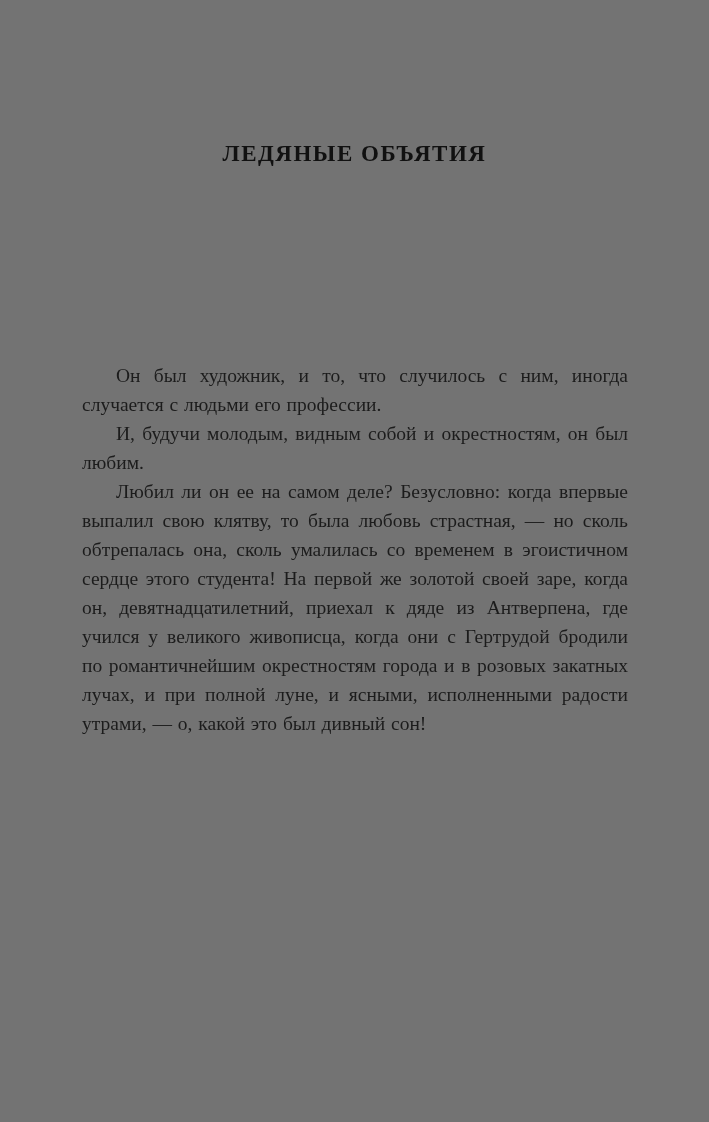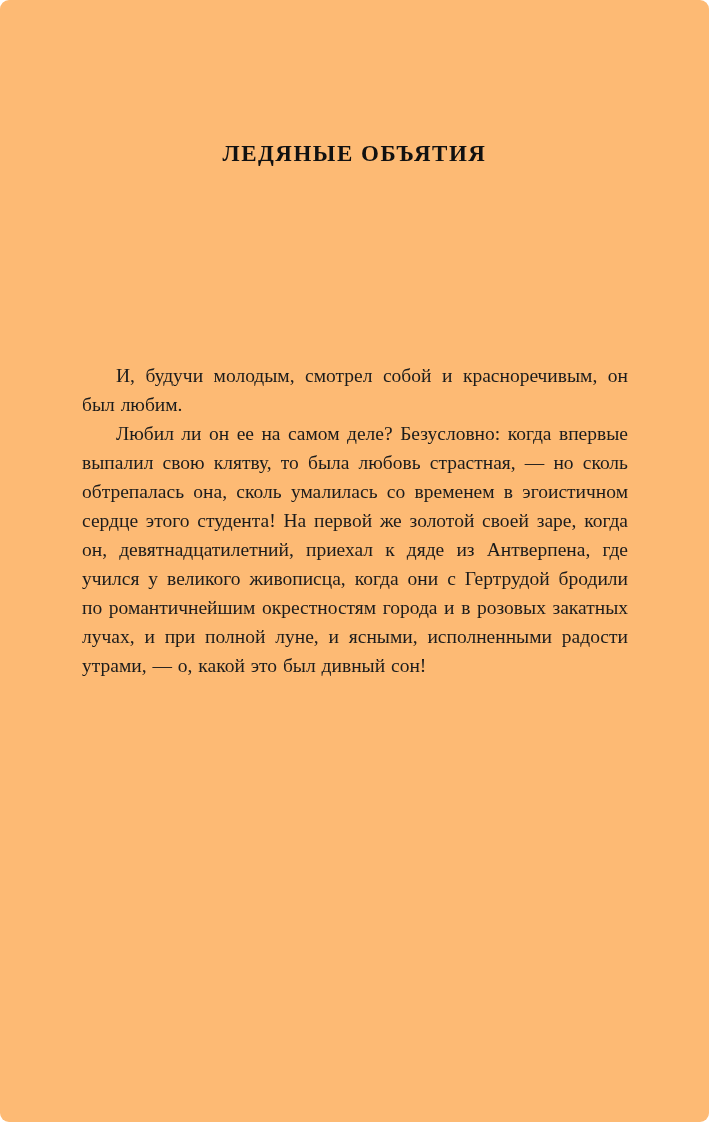--- a/index.html
+++ b/index.html
@@ -4,25 +4,24 @@
 <style>
   html, body {
     margin: 0;
     padding: 0;
     background: #ffffff;
   }
   .page {
     position: relative;
     width: 709px;
     height: 1122px;
-    background: #fdba74;
+    background: #737373;
     color: #1a1a1a;
     font-family: "Liberation Serif", "DejaVu Serif", serif;
     overflow: hidden;
-    border-radius: 9px;
   }
   .chapter-title {
     position: absolute;
     top: 141px;
     left: 0;
     width: 100%;
     margin: 0;
     text-align: center;
     font-size: 23px;
     font-weight: bold;
@@ -46,16 +45,17 @@
     word-spacing: 1px;
   }
 </style>
 </head>
 <body>
 
 <div class="page">
   <h1 class="chapter-title">ЛЕДЯНЫЕ ОБЪЯТИЯ</h1>
 
   <div class="text-block">
-    <p>И, будучи молодым, смотрел собой и красноречивым, он был любим.</p>
+    <p>Он был художник, и то, что случилось с ним, иногда случается с людьми его профессии.</p>
+    <p>И, будучи молодым, видным собой и окрестностям, он был любим.</p>
     <p>Любил ли он ее на самом деле? Безусловно: когда впервые выпалил свою клятву, то была любовь страстная, — но сколь обтрепалась она, сколь умалилась со временем в эгоистичном сердце этого студента! На первой же золотой своей заре, когда он, девятнадцатилетний, приехал к дяде из Антверпена, где учился у великого живописца, когда они с Гертрудой бродили по романтичнейшим окрестностям города и в розовых закатных лучах, и при полной луне, и ясными, исполненными радости утрами, — о, какой это был дивный сон!</p>
   </div>
 </div>
 
 </body></html>

